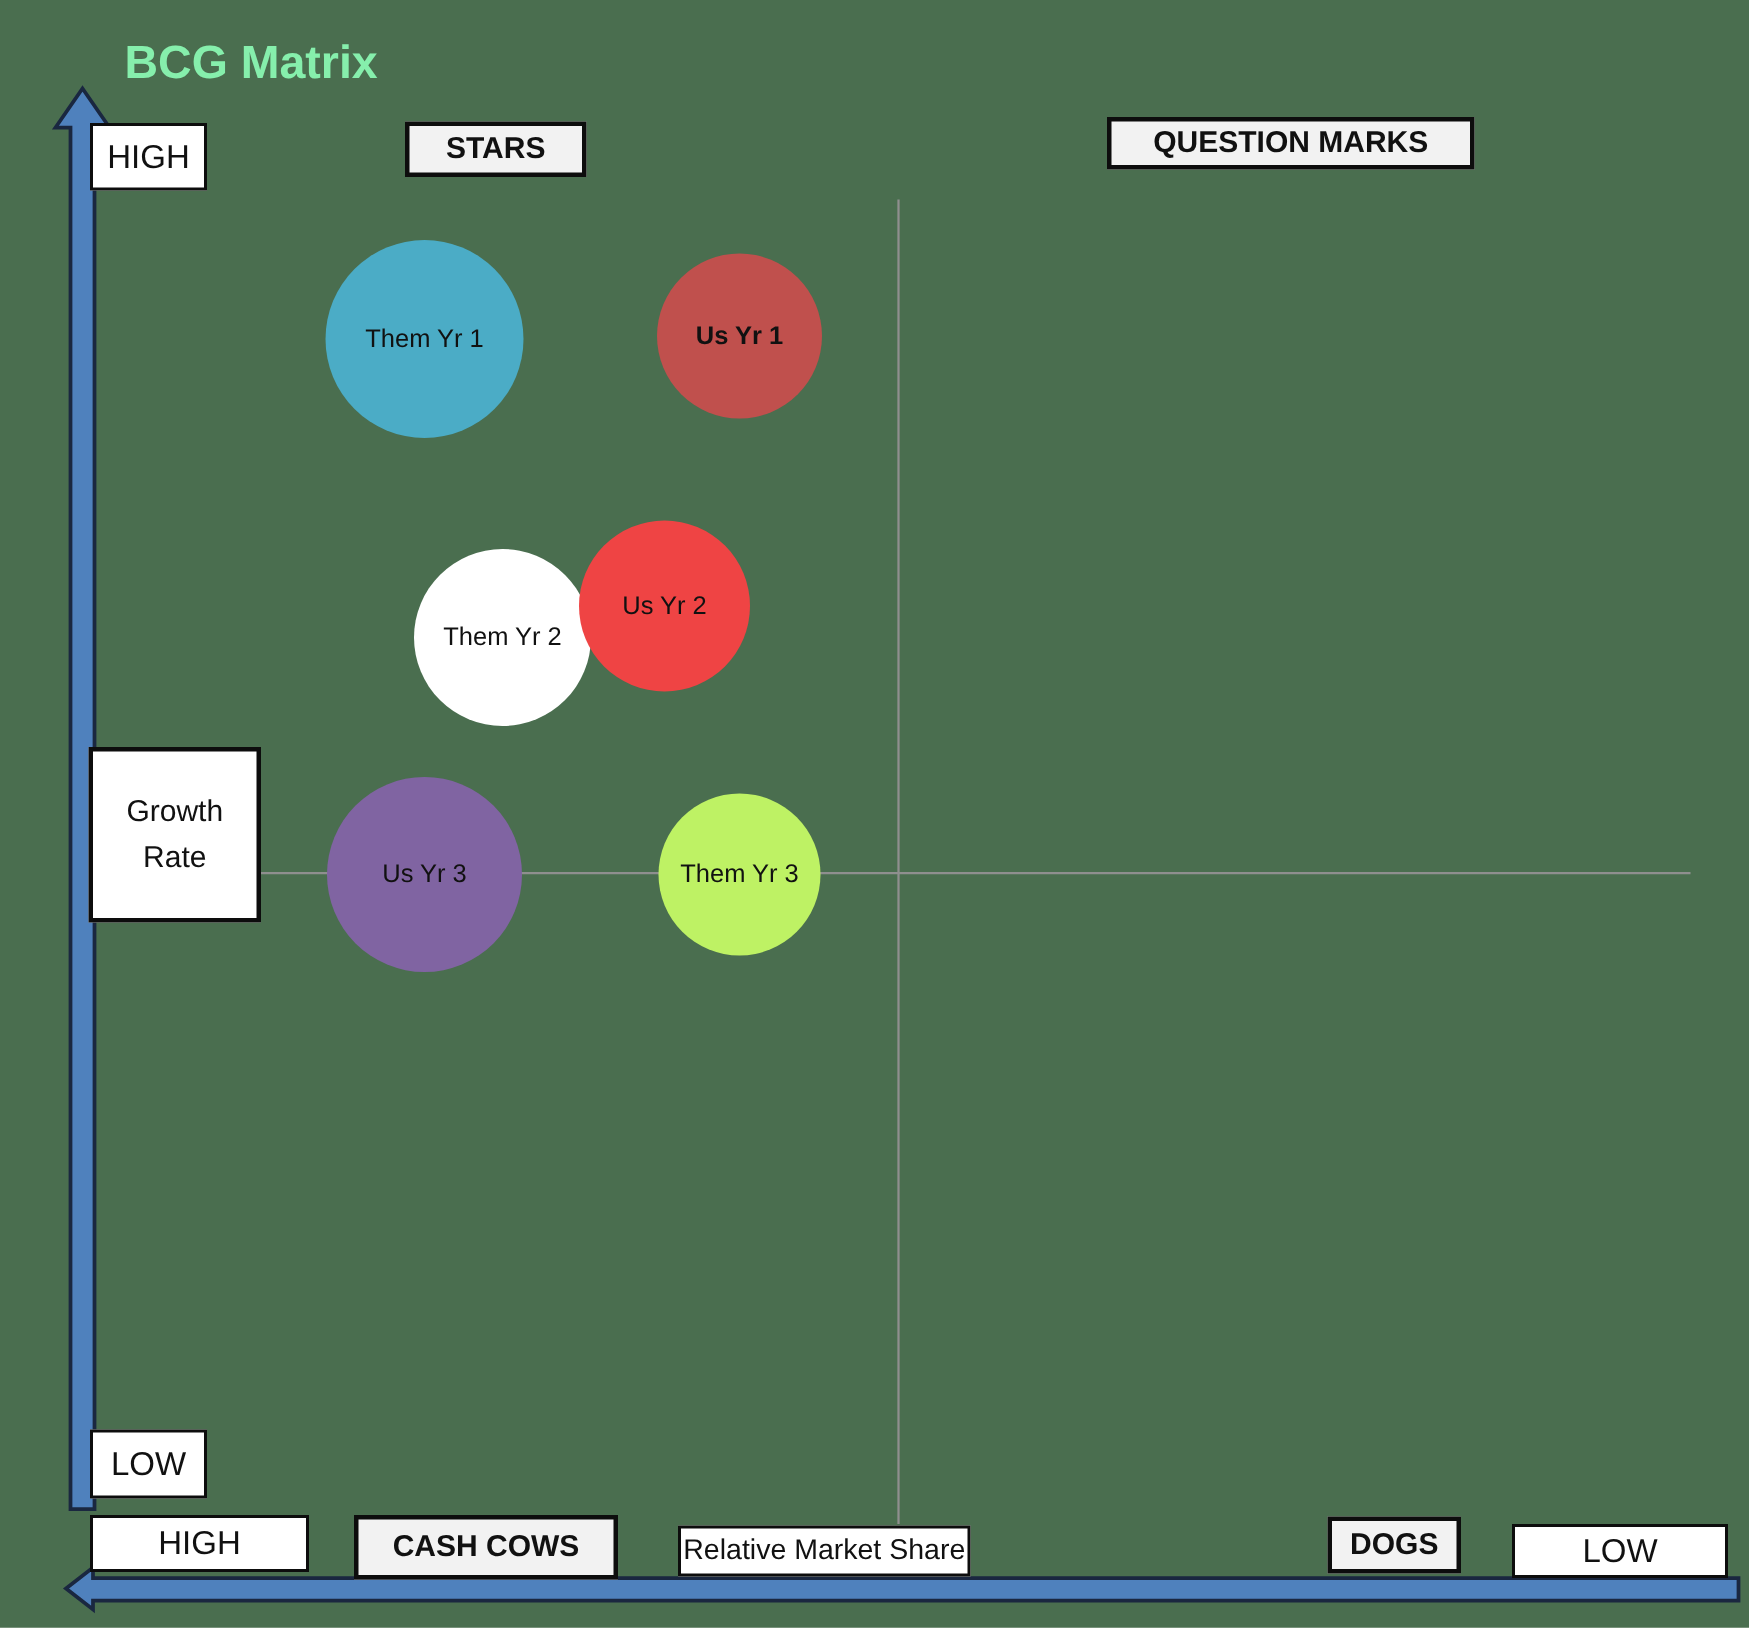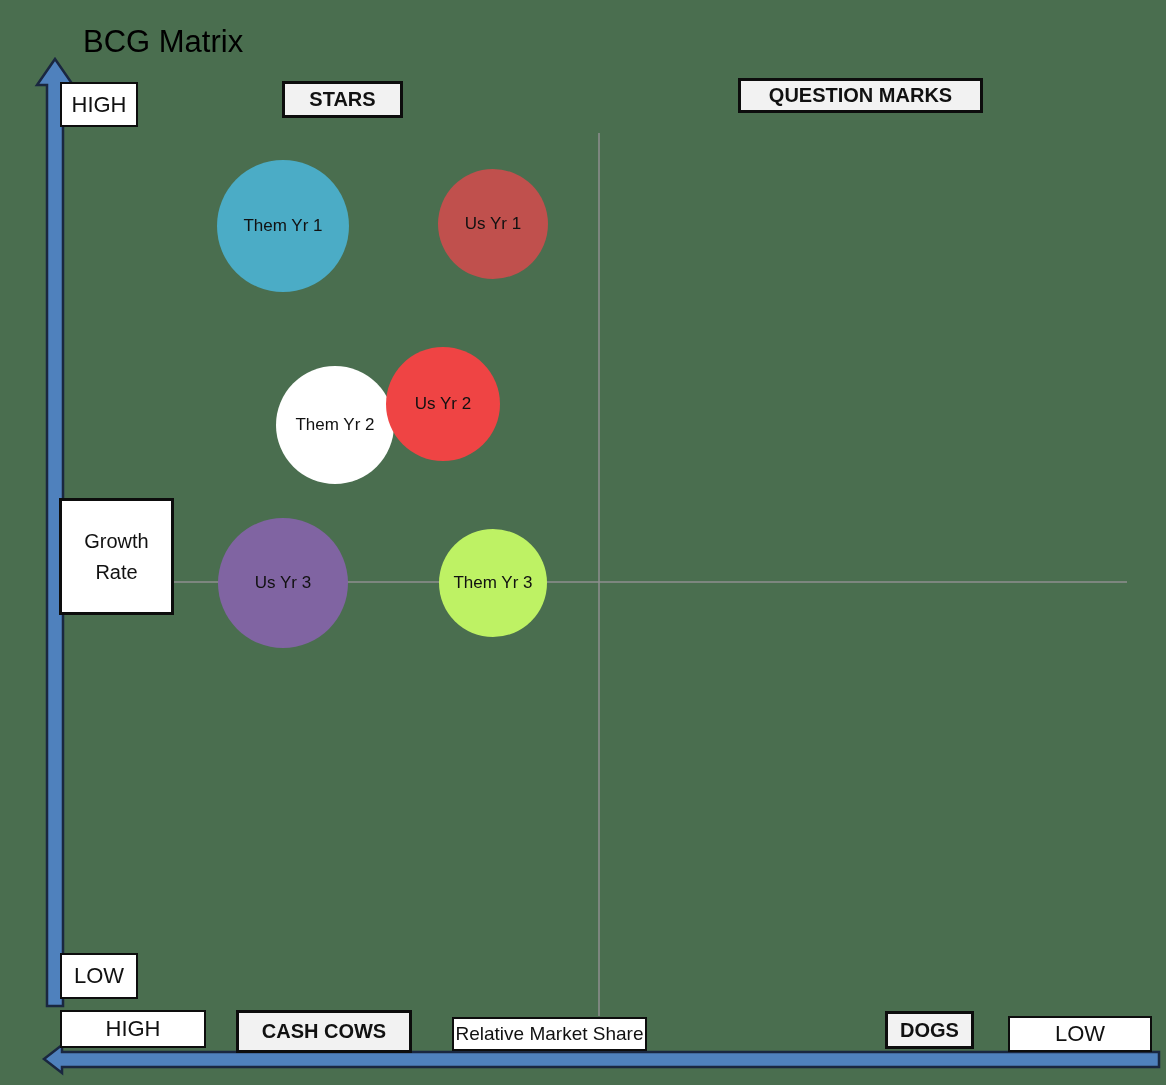--- a/index.html
+++ b/index.html
@@ -12,22 +12,22 @@
     width: 1166px;
     height: 1085px;
     background: #4A6E4F;
     overflow: hidden;
   }
   #page-title {
     position: absolute;
     left: 83px;
     top: 24px;
     font-size: 31px;
-    font-weight: normal;
-    color: #000000;
+    font-weight: bold;
+    color: #86efac;
     letter-spacing: 0px;
     z-index: 5;
   }
   svg.layer {
     position: absolute;
     left: 0;
     top: 0;
     pointer-events: none;
   }
   #gridlines-layer { z-index: 1; }
@@ -61,21 +61,21 @@
     z-index: 4;
     text-align: center;
   }
   .label-box.gray {
     background: #F2F2F2;
     border-width: 3px;
     font-weight: bold;
   }
   
   #box-high-top   { left: 60px;  top: 82px;   width: 78px;  height: 45px;  font-size: 22px; }
-  #box-stars      { left: 270px; top: 81px;   width: 121px; height: 37px;  font-size: 20px; margin-left: 12px; }
+  #box-stars      { left: 270px; top: 81px;   width: 121px; height: 37px;  font-size: 20px; }
   #box-qmarks     { left: 738px; top: 78px;   width: 245px; height: 35px;  font-size: 20px; }
   #box-growth     { left: 59px;  top: 498px;  width: 115px; height: 117px; font-size: 20px; border-width: 3px; line-height: 1.55; }
   #box-low-left   { left: 60px;  top: 953px;  width: 78px;  height: 46px;  font-size: 22px; }
   #box-high-bot   { left: 60px;  top: 1010px; width: 146px; height: 38px;  font-size: 22px; }
   #box-cash-cows  { left: 236px; top: 1010px; width: 176px; height: 43px;  font-size: 20px; }
   #box-rel-share  { left: 452px; top: 1017px; width: 195px; height: 34px;  font-size: 19px; }
   #box-dogs       { left: 844px; top: 1011px; width: 89px;  height: 38px;  font-size: 20px; margin-left: 41px; }
   #box-low-right  { left: 1008px;top: 1016px; width: 144px; height: 36px;  font-size: 22px; }
 </style>
 </head>
@@ -85,21 +85,21 @@
 
   <svg id="gridlines-layer" class="layer" width="1166" height="1085">
     <line x1="599" y1="133" x2="599" y2="1016" stroke-width="1.5" stroke="#8F8F8F"></line>
     <line x1="63" y1="582" x2="1127" y2="582" stroke-width="1.5" stroke="#8F8F8F"></line>
   </svg>
 
   <div id="bubbles-layer">
       <div class="bubble" style="left: 217px; top: 160px; width: 132px; height: 132px; background: rgb(75, 172, 198);">
         <span>Them Yr 1</span>
       </div>
-      <div class="bubble" style="left: 438px; top: 169px; width: 110px; height: 110px; background: rgb(192, 80, 77);">
+      <div class="bubble" style="left: 438px; top: 169px; width: 110px; height: 110px; background: rgb(192, 80, 77); font-weight: bold;">
         <span>Us Yr 1</span>
       </div>
       <div class="bubble" style="left: 276px; top: 366px; width: 118px; height: 118px; background: #ffffff;">
         <span>Them Yr 2</span>
       </div>
       <div class="bubble" style="left: 386px; top: 347px; width: 114px; height: 114px; background: #ef4444;">
         <span>Us Yr 2</span>
       </div>
       <div class="bubble" style="left: 218px; top: 518px; width: 130px; height: 130px; background: rgb(128, 100, 162);">
         <span>Us Yr 3</span>

